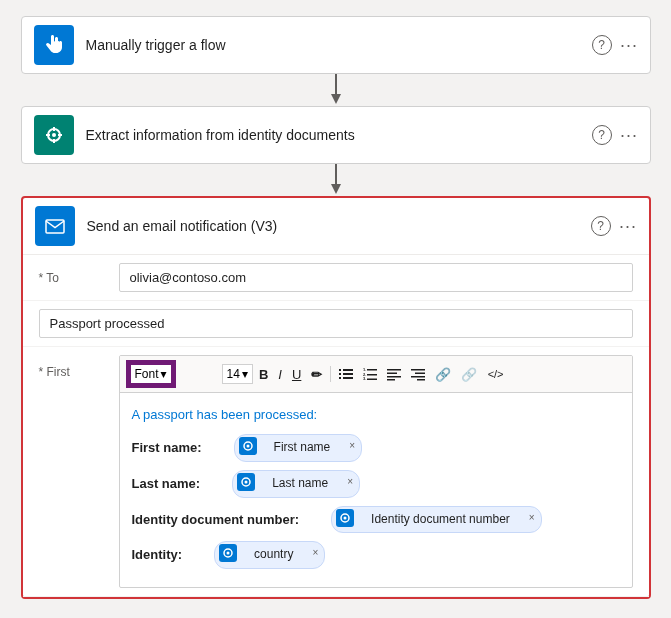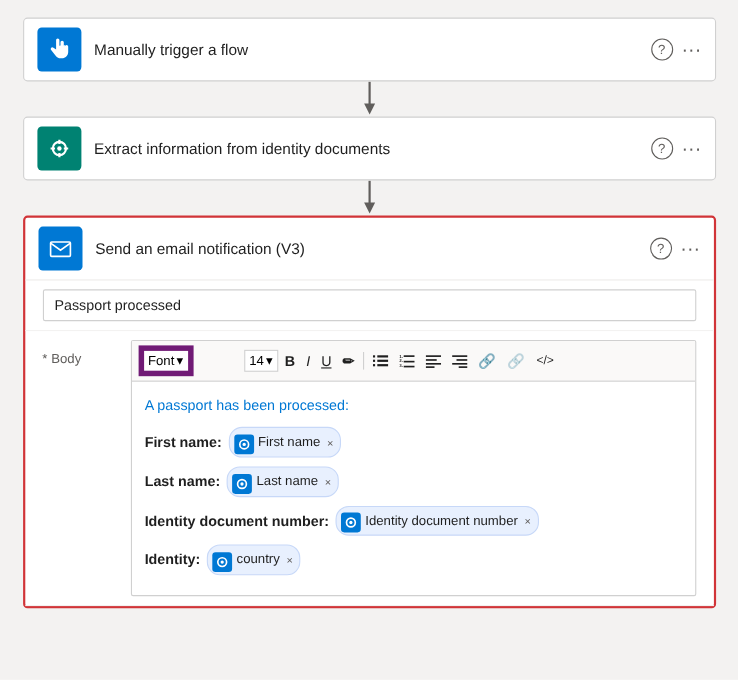--- a/index.html
+++ b/index.html
@@ -208,28 +208,29 @@
     }
 
     .field-label-bold {
       font-weight: bold;
       font-size: 13px;
       color: #1f1f1f;
     }
 
     .dynamic-tag {
       display: inline-flex;
-      align-items: flex-end;
+      align-items: flex-start;
       background: #e8f0fe;
       border: 1px solid #c7d8f8;
       border-radius: 12px;
       padding: 2px 6px 2px 4px;
       font-size: 12px;
       color: #1f1f1f;
-      gap: 4px;
+      gap: 17px;
+      margin-left: 26px;
     }
 
     .dynamic-tag-icon {
       width: 18px;
       height: 18px;
       background: #0078d4;
       border-radius: 3px;
       display: inline-flex;
       align-items: center;
       justify-content: center;
@@ -336,27 +337,31 @@
       </div>
       <span class="card-title">Send an email notification (V3)</span>
       <div class="card-actions">
         <div class="question-icon">?</div>
         <span class="ellipsis-icon">···</span>
       </div>
     </div>
 
     <div class="expanded-body">
 
+      <div class="form-row">
+        <label class="form-label">* To</label>
+        <input class="form-input" type="text" value="olivia@contoso.com" style="">
+      </div>
 
       <div class="form-row">
         <input class="form-input" type="text" value="Passport processed" style="">
       </div>
 
       <div class="form-row" style="align-items:flex-start;">
-        <label class="form-label" style="padding-top:10px;">* Body</label>
+        <label class="form-label" style="padding-top:10px;">* First</label>
         <div class="body-editor">
 
           <div class="toolbar">
             <div class="font-select-wrapper">
               <span>Font</span>
               <span>▾</span>
             </div>
             <div class="size-select-wrapper">
               <span>14</span>
               <span>▾</span>

